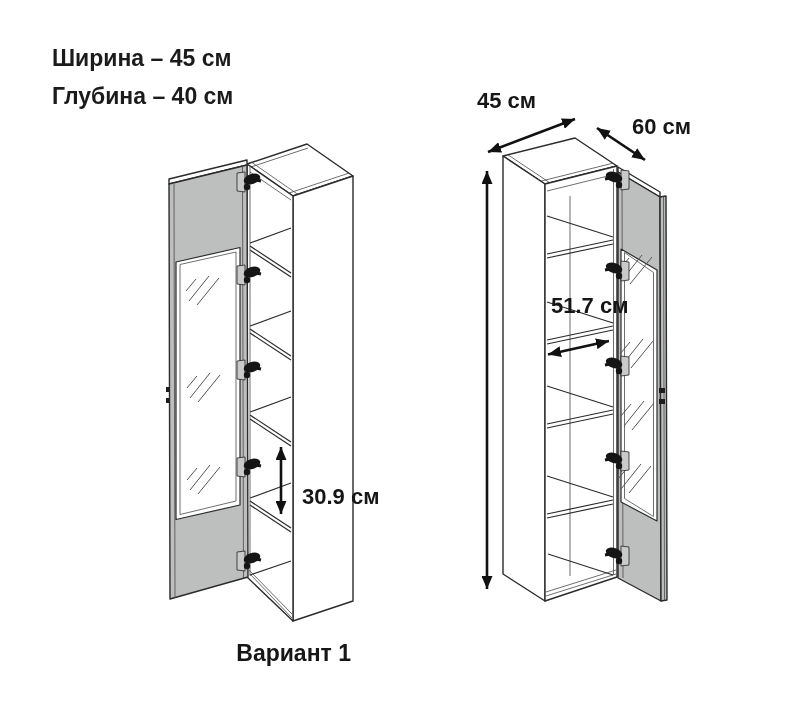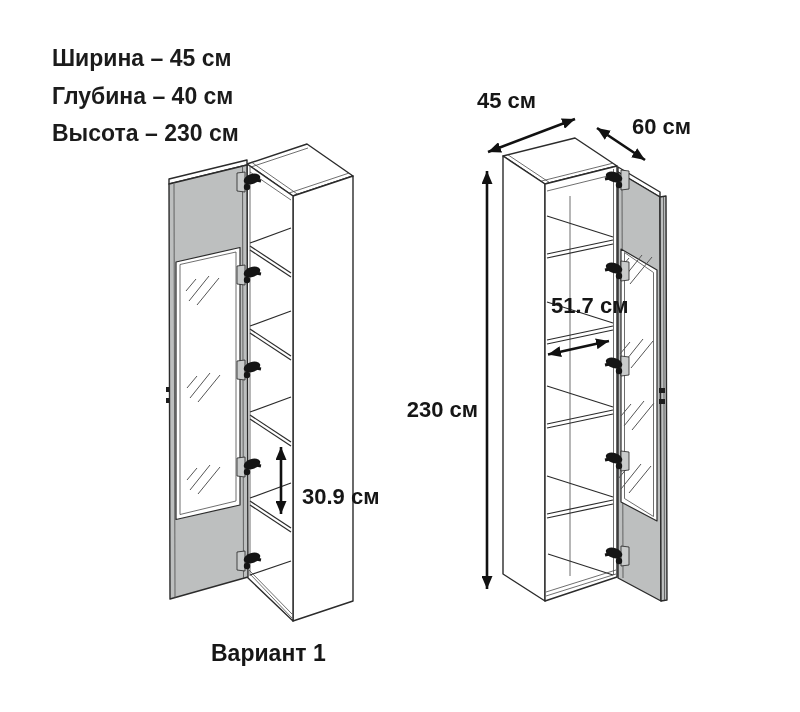--- a/index.html
+++ b/index.html
@@ -4,21 +4,21 @@
 <style>
   html,body{margin:0;padding:0;background:#ffffff;}
   body{width:800px;height:712px;position:relative;overflow:hidden;
        font-family:"Liberation Sans", sans-serif;color:#1b1b1b;}
   .stage{position:absolute;left:0;top:0;width:800px;height:712px;}
   svg{position:absolute;left:0;top:0;}
   .lbl{position:absolute;white-space:nowrap;font-weight:600;font-size:23px;
        line-height:1.15;color:#1b1b1b;}
   .dimlbl{position:absolute;white-space:nowrap;font-weight:700;font-size:22px;
        color:#161616;}
-  .caption{position:absolute;width:140px;text-align:left;font-weight:600;
+  .caption{position:absolute;width:140px;text-align:right;font-weight:600;
        font-size:23px;color:#161616;}
   
   .face{fill:#ffffff;stroke:#2b2b2b;stroke-width:1.4;stroke-linejoin:round;}
   .door{fill:#bdbfbf;stroke:#2b2b2b;stroke-width:1.4;stroke-linejoin:round;}
   .glass{fill:#ffffff;stroke:#2b2b2b;stroke-width:1.2;stroke-linejoin:round;}
   .ln{stroke:#2b2b2b;stroke-width:1.2;fill:none;}
   .thin{stroke:#4a4a4a;stroke-width:0.8;fill:none;}
   .hatch{stroke:#555555;stroke-width:1;fill:none;}
   .dim{stroke:#111111;stroke-width:2.6;fill:none;}
   .hw{fill:#1d1d1d;}
@@ -179,23 +179,21 @@
 
       <line class="dim" x1="487" y1="171" x2="487" y2="589" marker-start="url(#ah)" marker-end="url(#ah)"></line>
       <line class="dim" x1="488" y1="152" x2="575" y2="119" marker-start="url(#ah)" marker-end="url(#ah)"></line>
       <line class="dim" x1="597" y1="128" x2="645" y2="160" marker-start="url(#ah)" marker-end="url(#ah)"></line>
       <line class="dim" x1="548" y1="354.5" x2="609" y2="341" marker-start="url(#ah)" marker-end="url(#ah)"></line>
     </g>
   </svg>
 
   <div class="lbl" style="left:52px;top:45px;">Ширина – 45 см</div>
   <div class="lbl" style="left:52px;top:83px;">Глубина – 40 см</div>
-  <div class="lbl" style="left:52px;top:120px;">Высота – 230 см</div>
 
   <div class="dimlbl" style="left:302px;top:484px;">30.9 см</div>
 
   <div class="dimlbl" style="left:477px;top:88px;">45 см</div>
   <div class="dimlbl" style="left:632px;top:114px;">60 см</div>
-  <div class="dimlbl" style="left:392px;top:397px;width:86px;text-align:right;">230 см</div>
   <div class="dimlbl" style="left:551px;top:293px;">51.7 см</div>
 
   <div class="caption" style="left:211px;top:640px;">Вариант 1</div>
 </div>
 
 </body></html>

